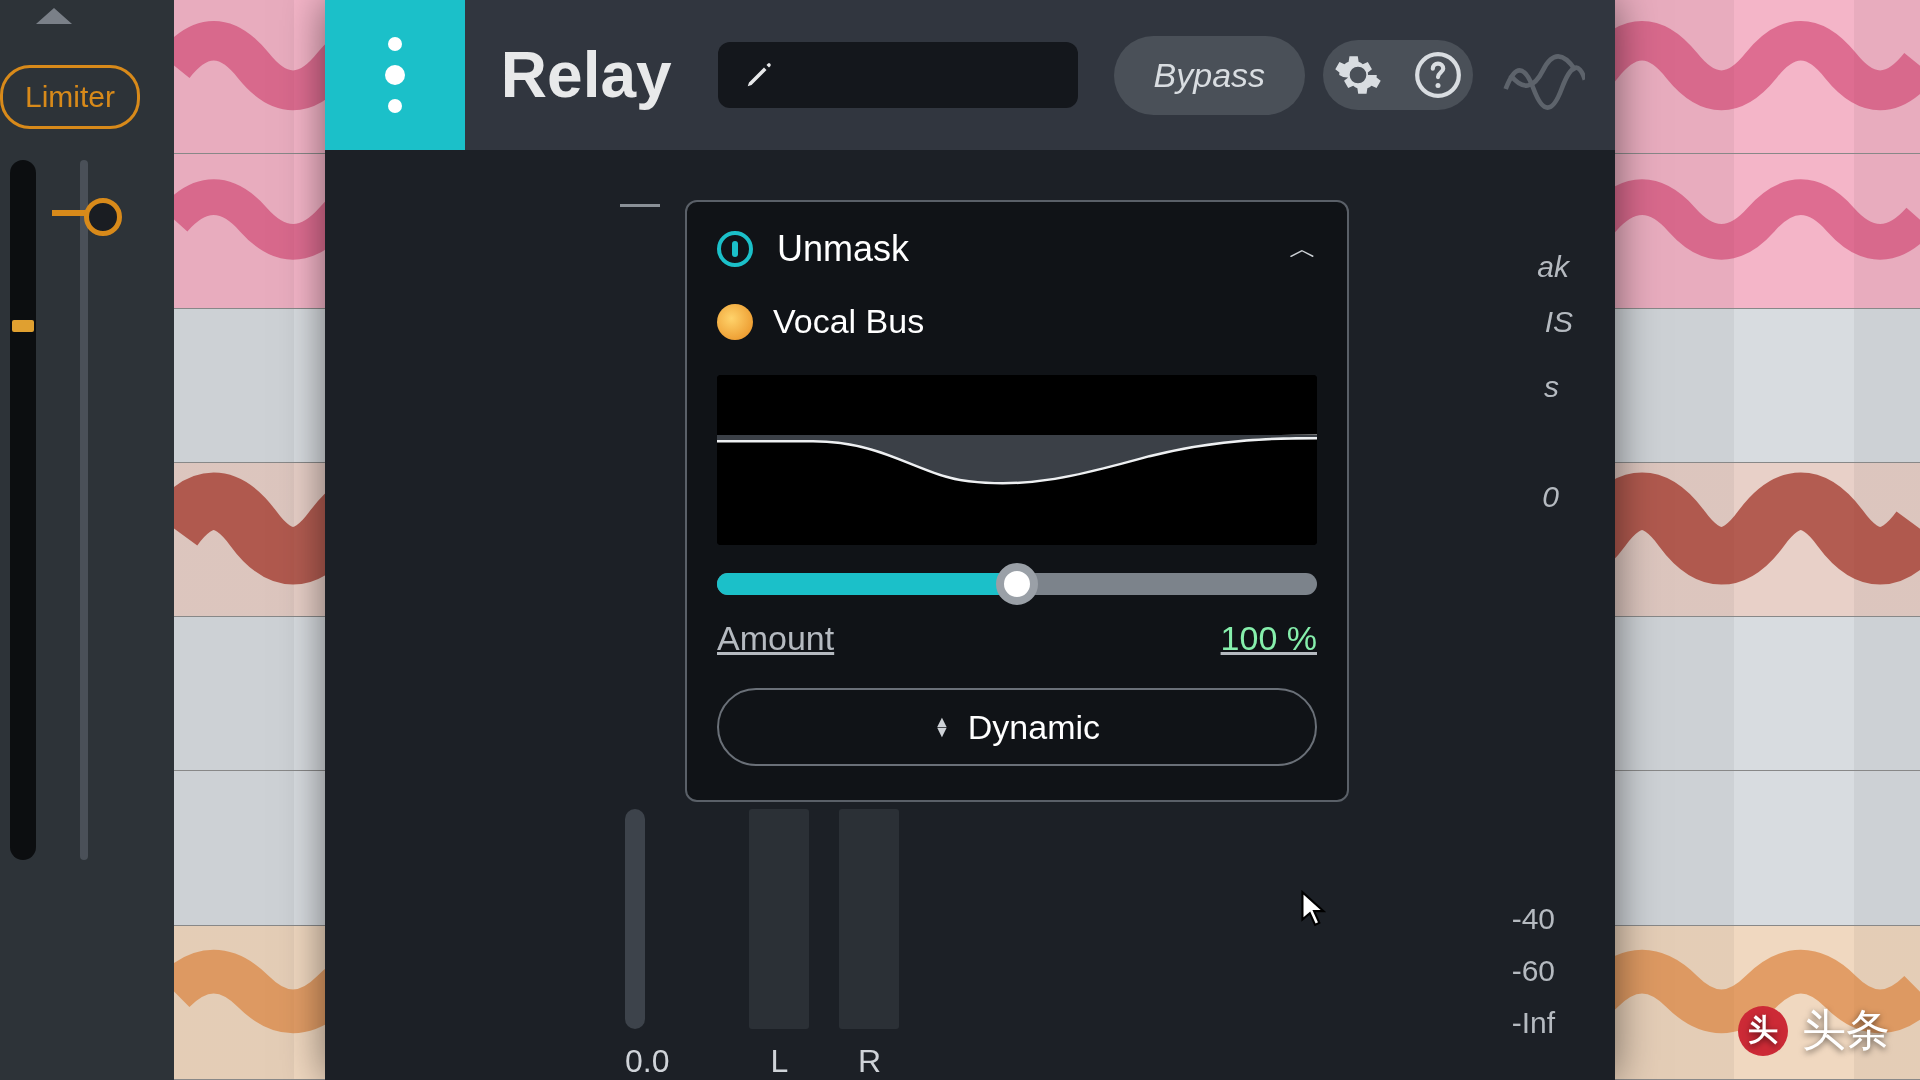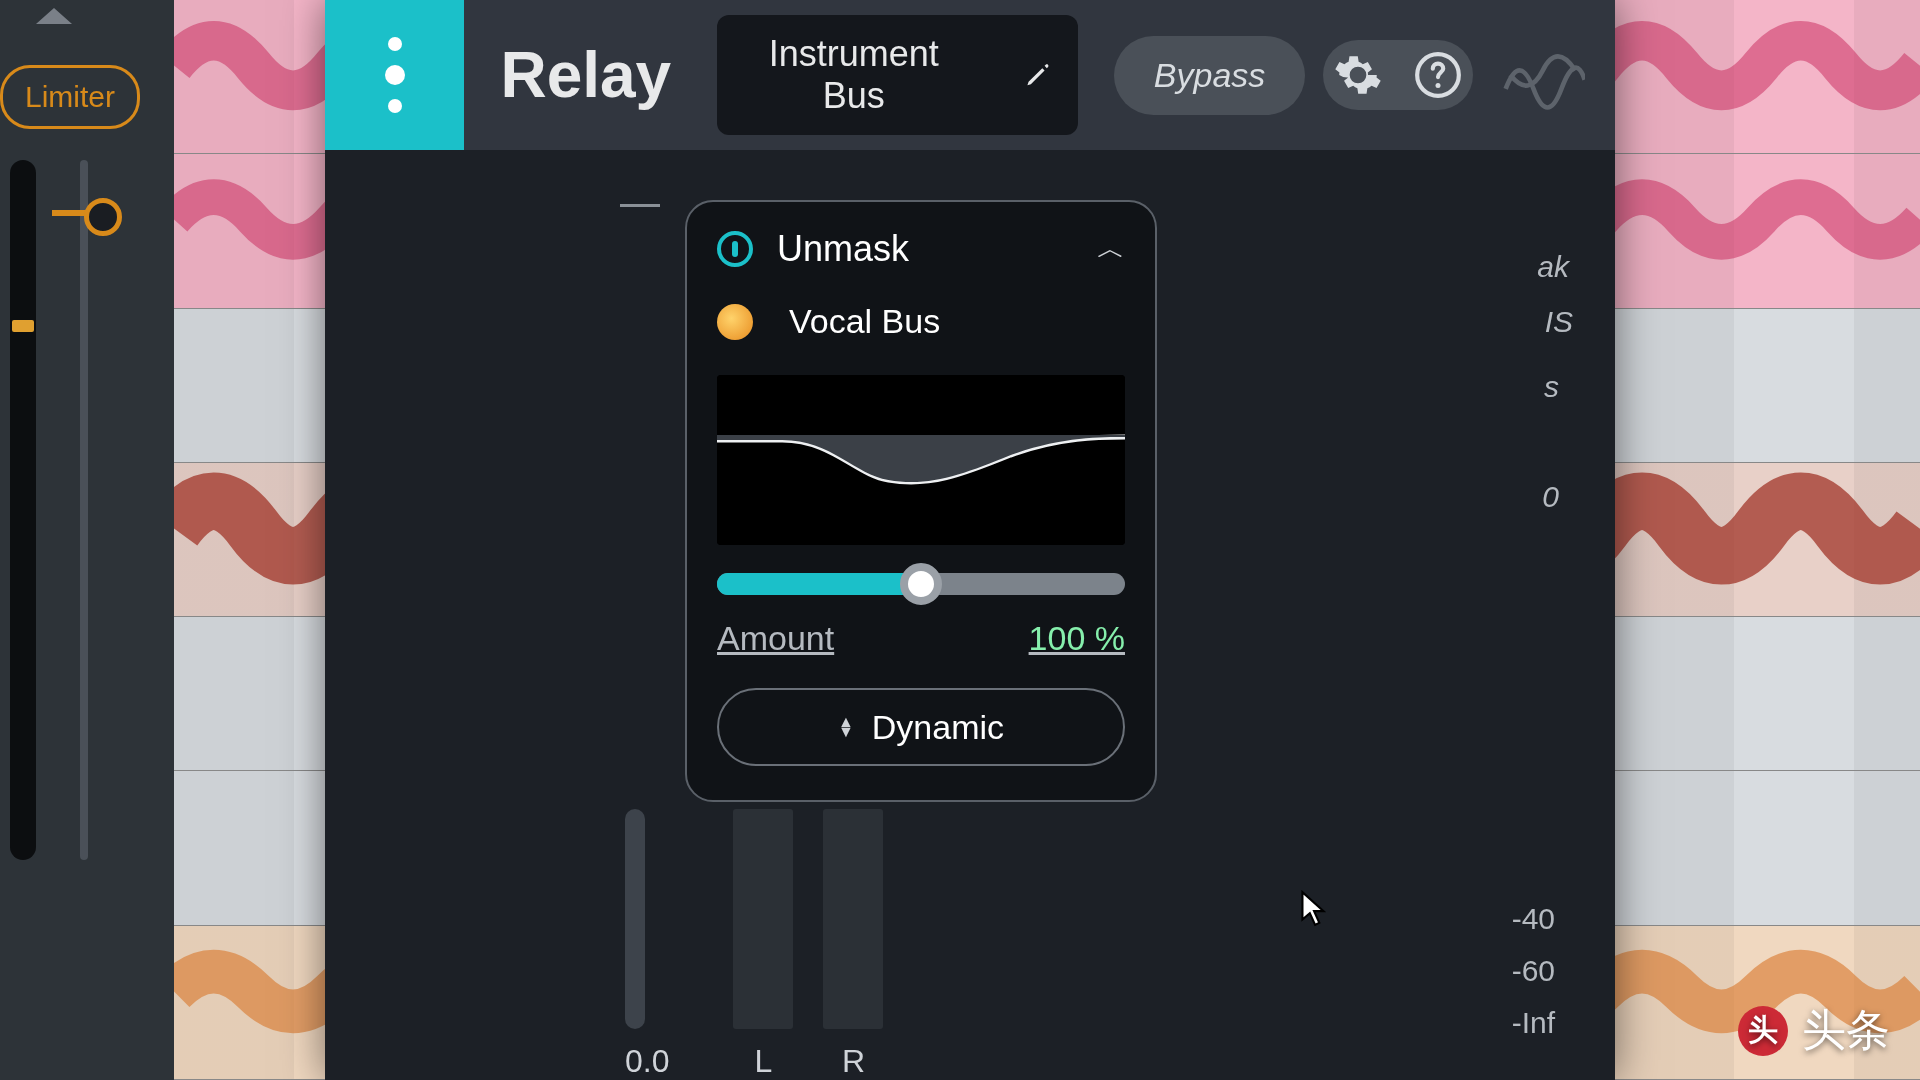--- a/index.html
+++ b/index.html
@@ -172,21 +172,21 @@
     font-size: 30px;
     font-style: italic;
   }
 
   
   .fader-area {
     position: absolute;
     left: 300px; bottom: 0;
     display: flex;
     align-items: flex-end;
-    gap: 64px;
+    gap: 80px;
   }
   .vfader {
     width: 20px; height: 220px;
     background: #3d434b;
     border-radius: 10px;
     position: relative;
   }
   .vlabel { color: #cfd3d8; font-size: 32px; text-align: center; margin-top: 14px; }
   .meter-pair {
     display: flex; gap: 30px;
@@ -200,24 +200,24 @@
     gap: 18px;
     color: #b5bac0;
     font-size: 30px;
     text-align: right;
   }
 
   
   .panel {
     position: absolute;
     left: 360px; top: 50px;
-    width: 472px;
+    width: 664px;
     background: #101317;
     border: 2px solid #5a6068;
-    border-radius: 28px;
+    border-radius: 12px;
     padding: 26px 30px 34px;
   }
   .panel-header {
     display: flex;
     align-items: center;
     gap: 24px;
   }
   .ring-icon {
     width: 36px; height: 36px;
     border: 4px solid #1bc0c9;
@@ -226,21 +226,21 @@
   }
   .ring-icon::after {
     content: "";
     width: 6px; height: 16px;
     background: #1bc0c9;
     border-radius: 3px;
   }
   .panel-title { color: #fff; font-size: 36px; flex: 1; }
   .chev { color: #cfd3d8; font-size: 28px; }
   .source-row {
-    display: flex; align-items: center; gap: 36px;
+    display: flex; align-items: center; gap: 20px;
     margin-top: 32px;
   }
   .src-icon {
     width: 36px; height: 36px;
     border-radius: 50%;
     background: radial-gradient(circle at 40% 40%, #ffd36b, #e78b1f);
   }
   .src-label { color: #fff; font-size: 34px; }
 
   .graph {
@@ -369,21 +369,20 @@
 
 <div class="plugin">
   <div class="titlebar">
     <div class="logo-sq">
       <div class="logo-dot"></div>
       <div class="logo-dot big"></div>
       <div class="logo-dot"></div>
     </div>
     <div class="plugin-name">Relay</div>
     <div class="preset">
-      <span>Instrument Bus</span>
       <svg class="pencil" viewBox="0 0 24 24">
           <path d="M3 21l3-1 12-12-2-2L4 18l-1 3zM18 4l2 2 1-1c.5-.5.5-1.5 0-2s-1.5-.5-2 0l-1 1z" fill="#e8e9ea"></path>
         </svg>
     </div>
     <div style="flex:1"></div>
     <div class="pill">
       <span>Bypass</span>
     </div>
     <div class="pill" style="padding:10px">
       <svg width="50" height="50" viewBox="0 0 24 24">

